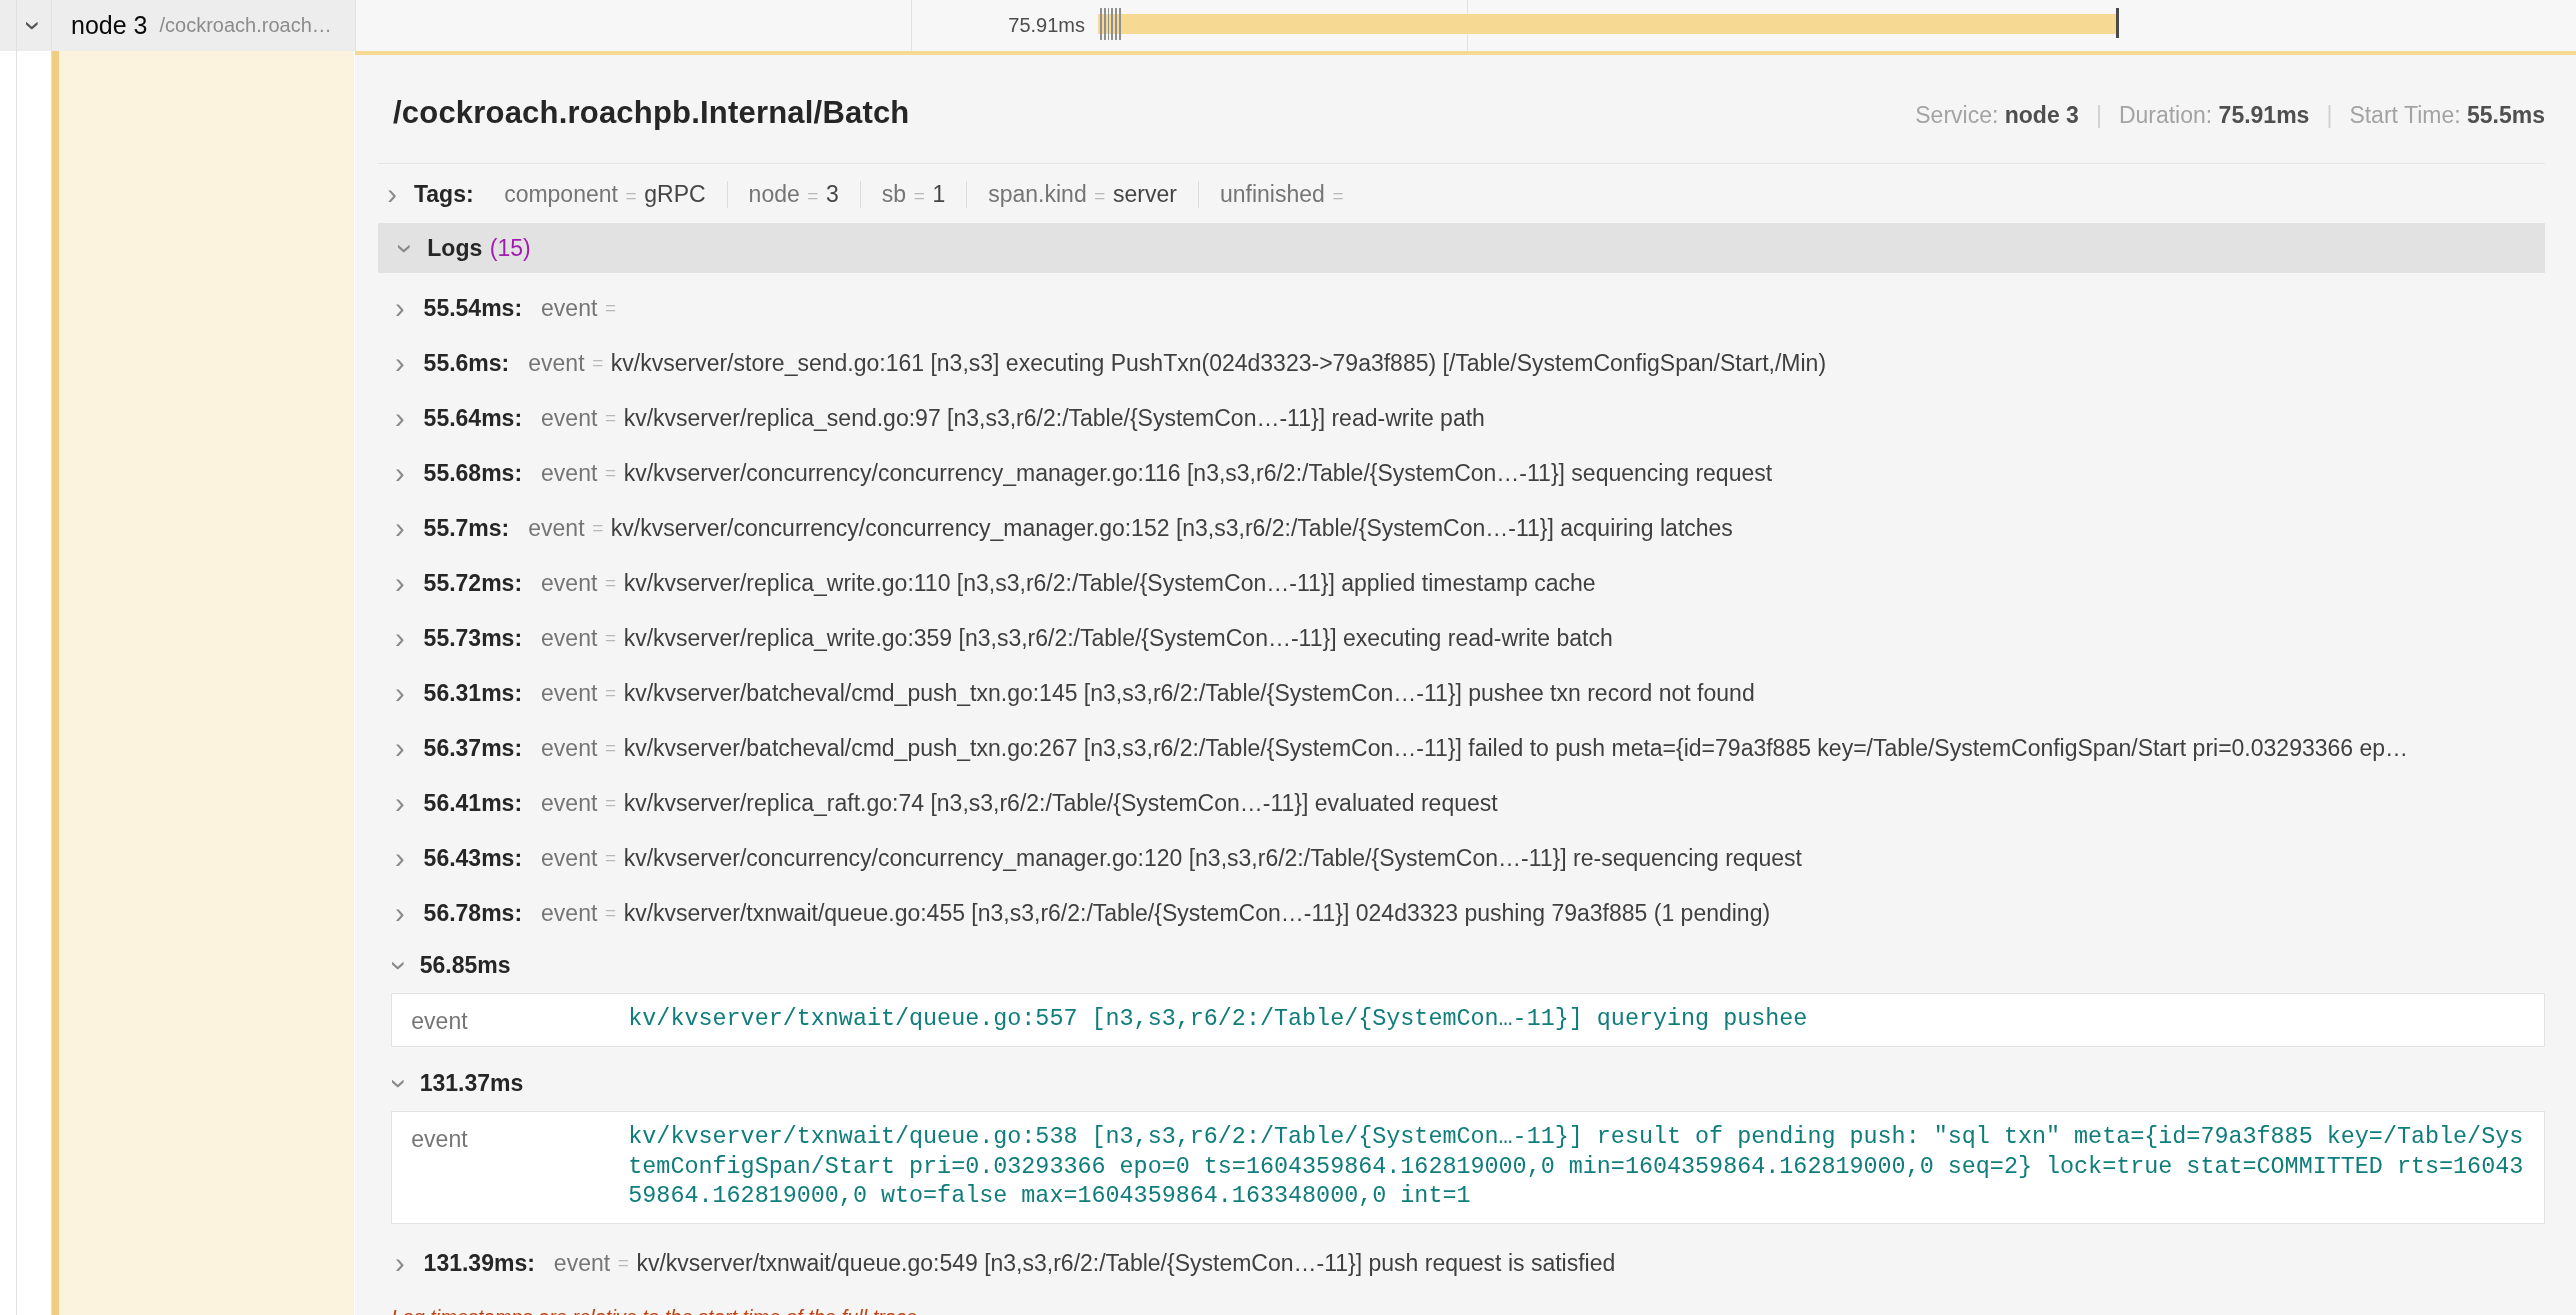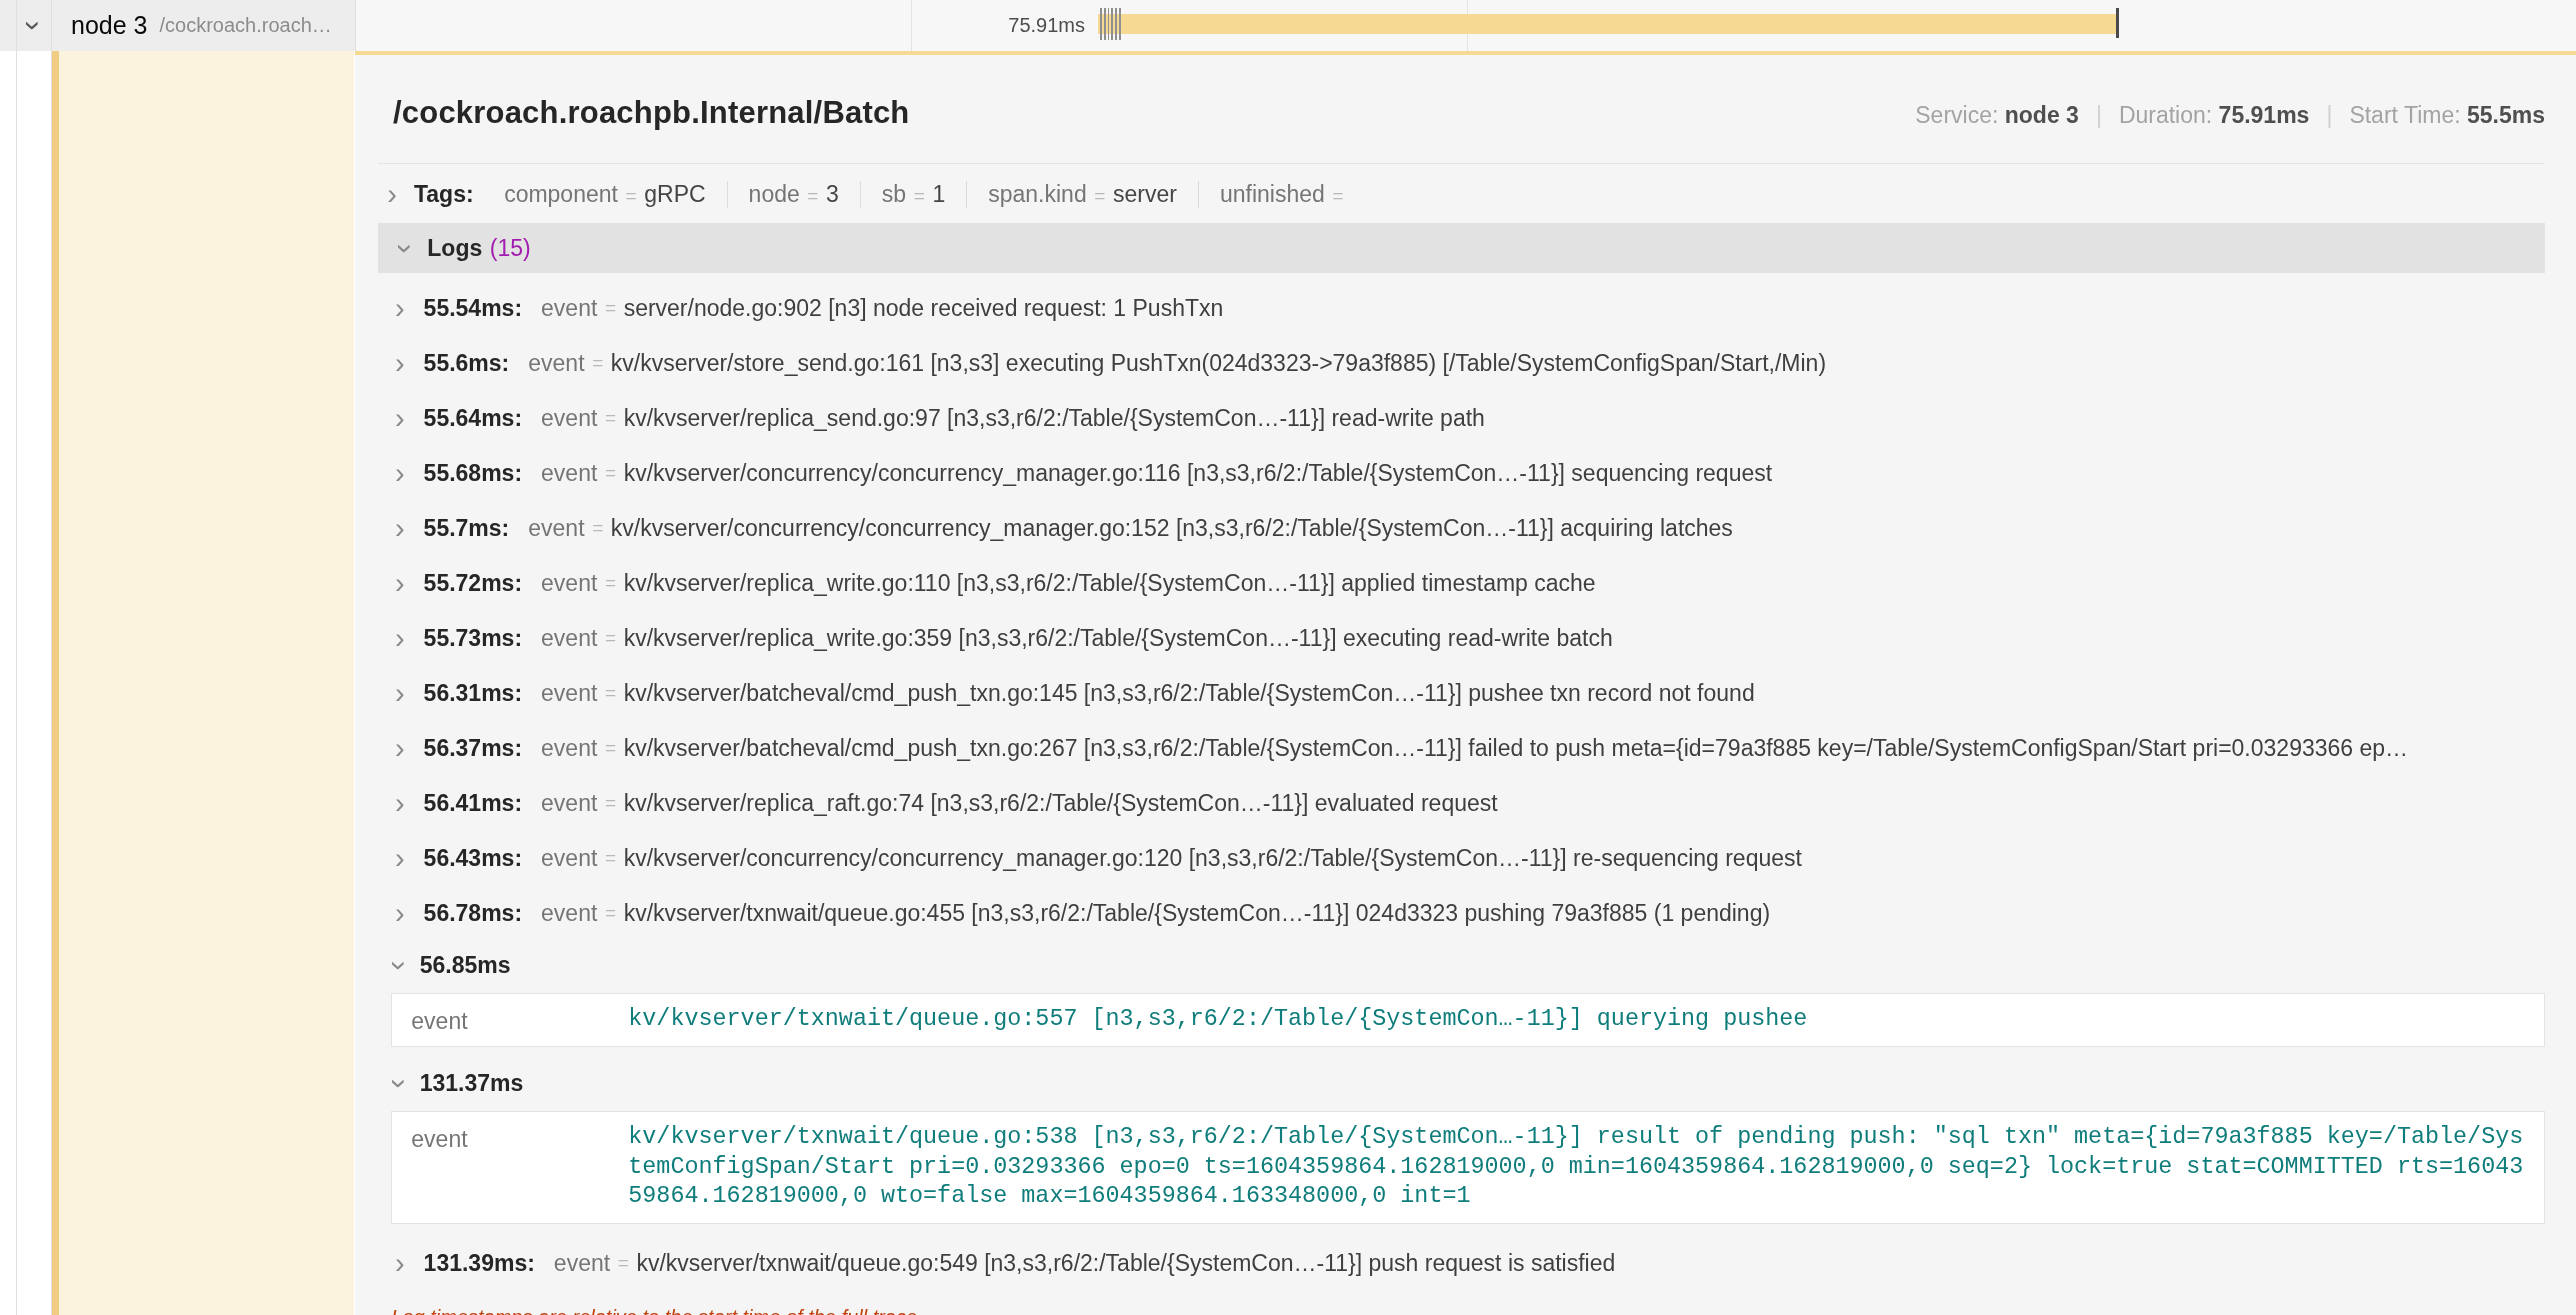--- a/index.html
+++ b/index.html
@@ -180,21 +180,20 @@
       <span class="logs-title">Logs</span>
       <span class="logs-count">(15)</span>
     </div>
 
     <div class="log-rows" id="log-rows">
   <div class="log-row">
     <span class="chev">›</span>
     <span class="ts">55.54ms:</span>
     <span class="lk">event</span>
     <span class="eq">=</span>
-    <span class="lv">server/node.go:902 [n3] node received request: 1 PushTxn</span>
   </div>
 
   <div class="log-row">
     <span class="chev">›</span>
     <span class="ts">55.6ms:</span>
     <span class="lk">event</span>
     <span class="eq">=</span>
     <span class="lv">kv/kvserver/store_send.go:161 [n3,s3] executing PushTxn(024d3323-&gt;79a3f885) [/Table/SystemConfigSpan/Start,/Min)</span>
   </div>
 

